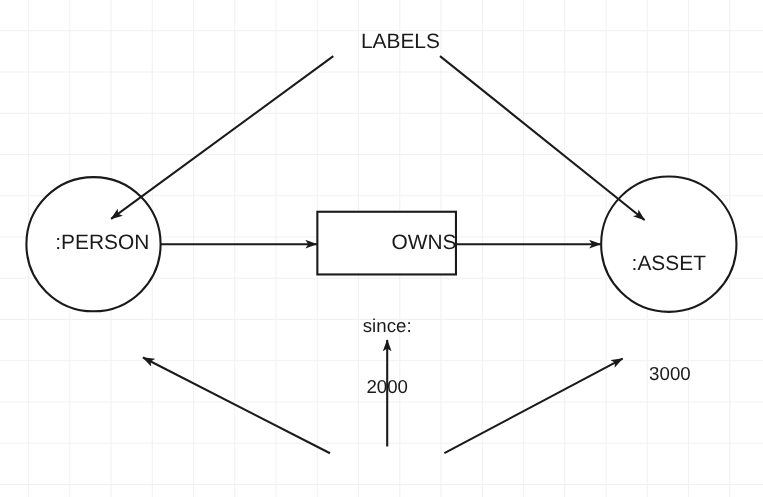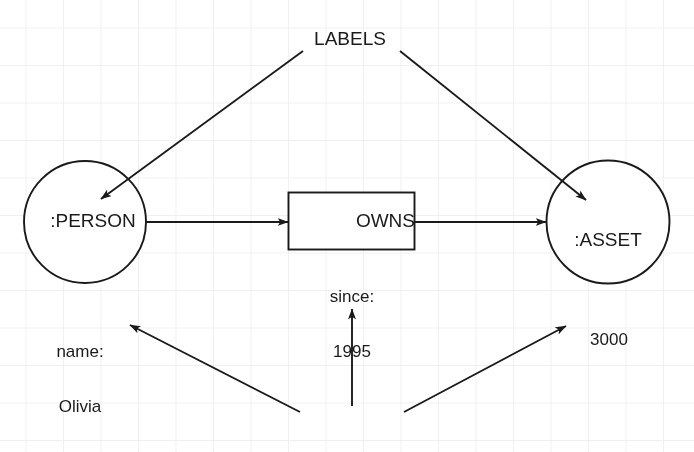--- a/index.html
+++ b/index.html
@@ -37,20 +37,21 @@
     pointer-events: none;
   }
   .node-label {
     font-size: 19px;
   }
   .rel-label {
     font-size: 19px;
   }
   .annot-label {
     font-size: 19px;
+    padding-left: 14px;
   }
   .prop-label {
     font-size: 17px;
   }
   .lbl-person { left: 25px;  top: 211px; width: 136px; }
   .lbl-asset  { left: 548px; top: 211px; width: 120px; margin-top: 19px; }
   .lbl-owns   { left: 288px; top: 211px; width: 127px; text-align: right; }
   .lbl-labels { left: 290px; top: 29px;  width: 120px; }
   .lbl-props  { left: 292px; top: 414px; width: 120px; }
   .prop-person { left: 20px;  top: 306px; width: 120px; }
@@ -92,27 +93,23 @@
 
   <div class="node-label lbl-person">:PERSON</div>
 
   <div class="node-label lbl-asset">:ASSET</div>
 
   <div class="rel-label lbl-owns">OWNS</div>
 
   <div class="annot-label lbl-labels">LABELS</div>
 
 
-  <div class="prop-label prop-person">
-    <div>name:</div>
-    <div>Olivia</div>
-  </div>
 
   <div class="prop-label prop-owns">
     <div>since:</div>
-    <div>1995</div>
+    <div>2000</div>
   </div>
 
   <div class="prop-label prop-asset">
     <div>3000</div>
   </div>
 
 </div>
 
 </body></html>

